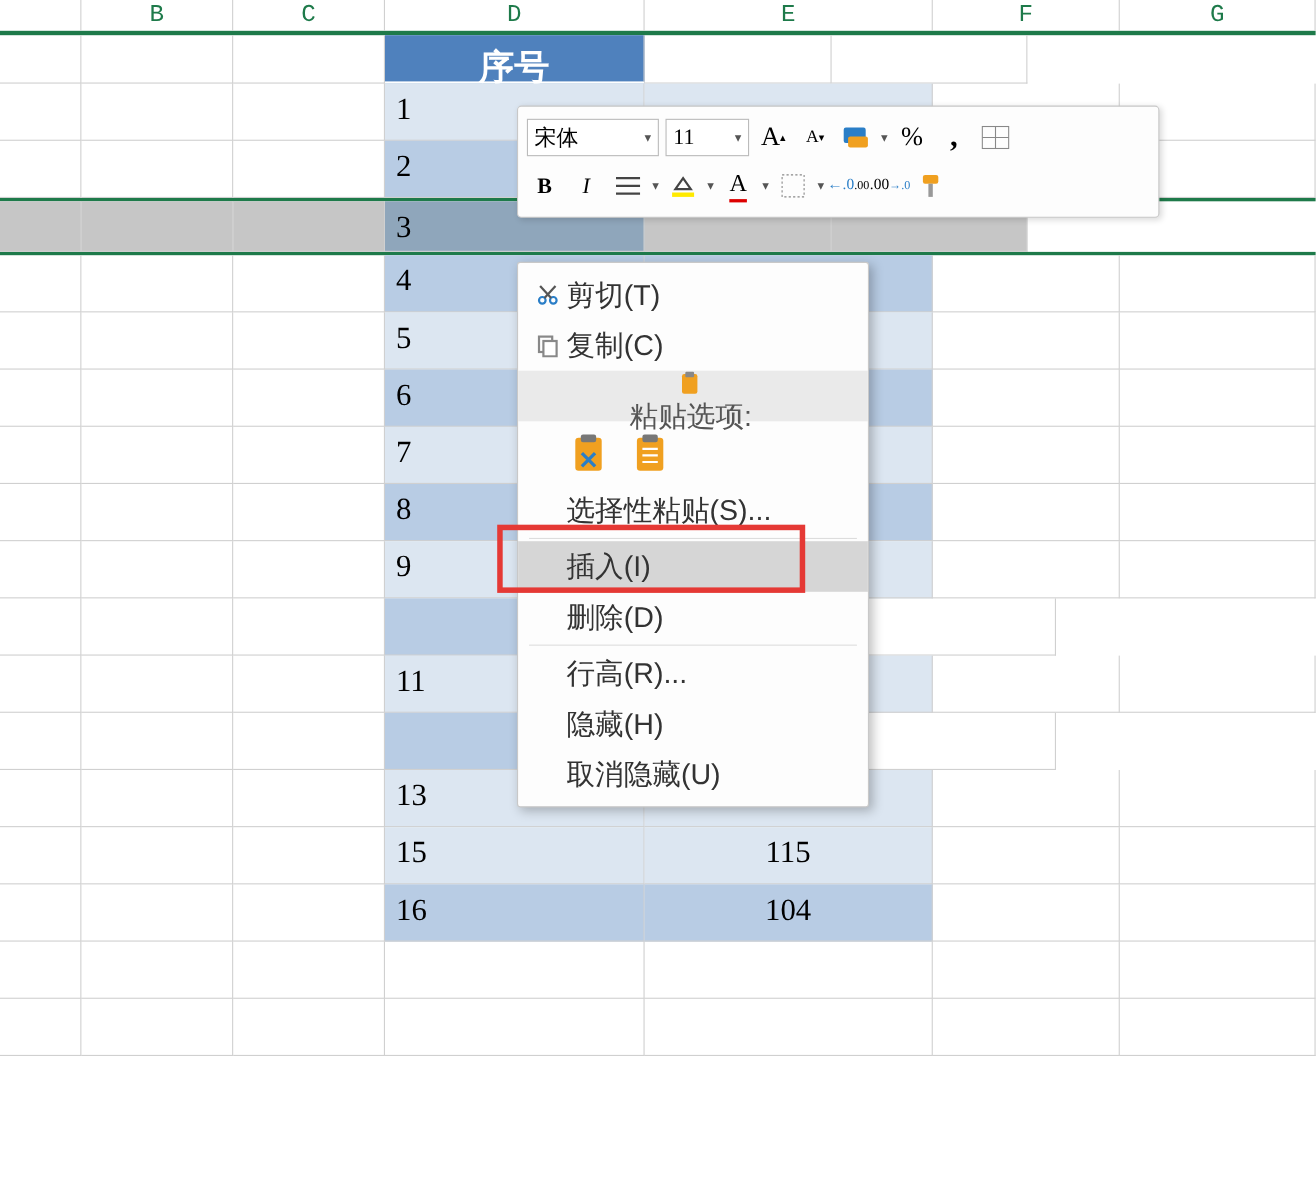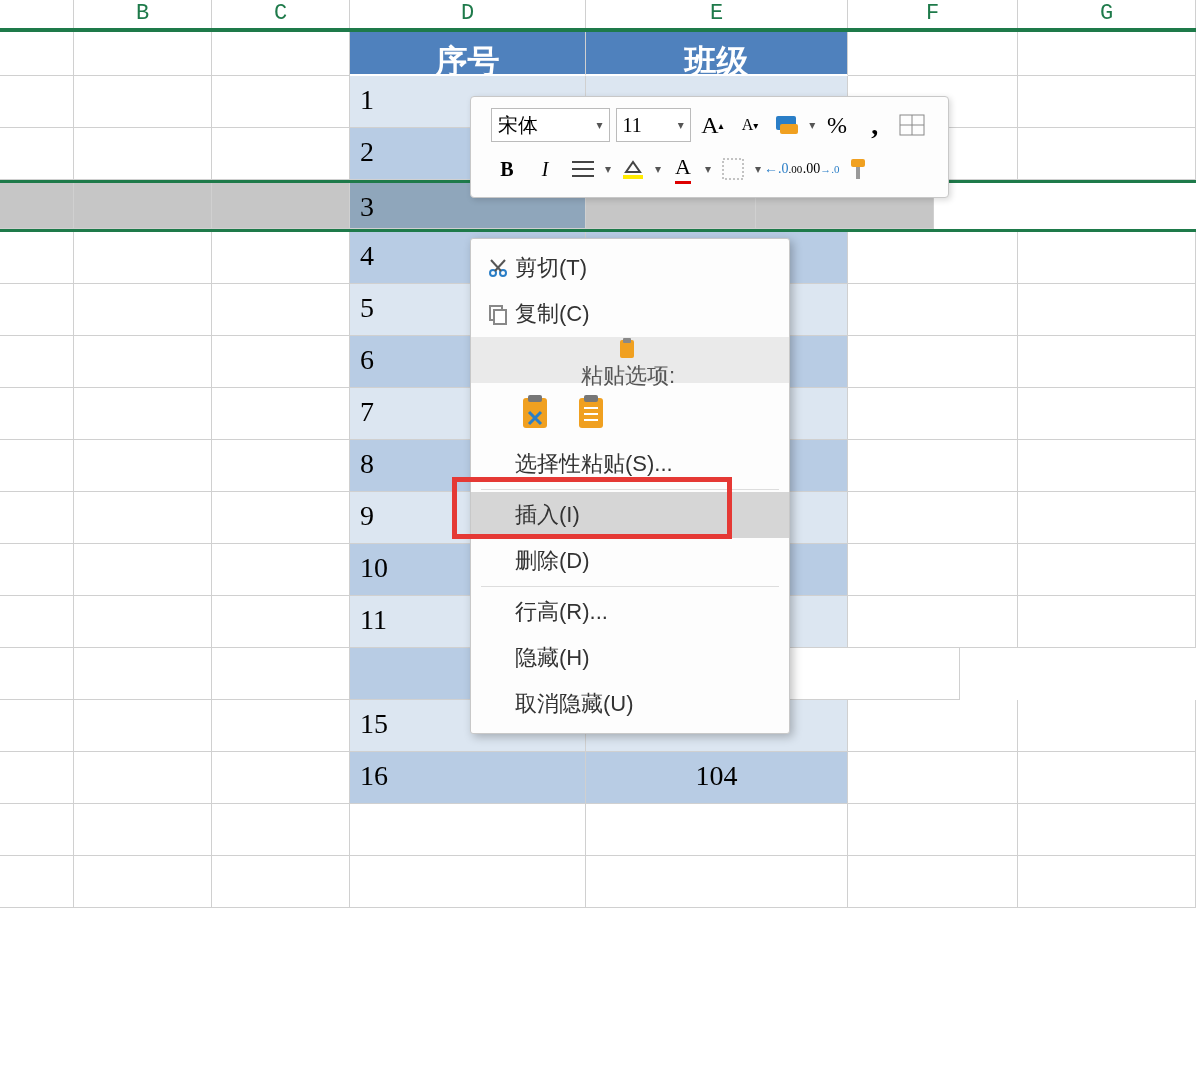--- a/index.html
+++ b/index.html
@@ -64,25 +64,25 @@
 
   .sel-row .cell { background: #c6c6c6; }
   .sel-row .cell.shade-dark { background: #8fa6bb; }
   .sel-row { border-top: 3px solid #1e7a4a; border-bottom: 3px solid #1e7a4a; }
 
   
   .mini-toolbar {
     position: absolute;
     left: 470px;
     top: 96px;
-    width: 479px;
+    width: 584px;
     background: #fdfdfd;
     border: 1px solid #c8c8c8;
     border-radius: 4px;
-    padding: 6px 20px;
+    padding: 6px 8px;
     box-shadow: 2px 2px 6px rgba(0,0,0,0.15);
   }
   .tb-row { display: flex; align-items: center; gap: 6px; height: 44px; }
   .tb-sel {
     border: 1px solid #bbb;
     height: 34px;
     display: flex;
     align-items: center;
     padding: 0 6px;
     font-size: 20px;
@@ -109,21 +109,21 @@
     border: 1px solid #c8c8c8;
     border-radius: 3px;
     box-shadow: 3px 3px 10px rgba(0,0,0,0.25);
     padding: 6px 0;
   }
   .cm-item {
     display: flex;
     align-items: center;
     height: 46px;
     padding: 0 14px 0 10px;
-    font-size: 22px;
+    font-size: 26px;
     font-family: "Microsoft YaHei", sans-serif;
     color: #333;
   }
   .cm-item .icon { width: 34px; display:flex; justify-content:center; }
   .cm-item.hover { background: #d6d6d6; }
   .cm-sep { height:1px; background:#ddd; margin: 2px 10px; }
   .cm-label-header { color:#555; background:#eaeaea;flex-direction:column; }
   .paste-row { padding-left: 44px; gap: 14px; height: 58px; display:flex; align-items:center; }
   .paste-btn {
     width: 42px; height: 46px;
@@ -153,21 +153,20 @@
     <div class="col-header colE">E</div>
     <div class="col-header colF">F</div>
     <div class="col-header colG">G</div>
   </div>
 
   <div class="data-row" style="height:44px;">
     <div class="cell colA"></div>
     <div class="cell colB"></div>
     <div class="cell colC"></div>
     <div class="cell colD header-cell">序号</div>
-    <div class="cell colE header-cell">班级</div>
     <div class="cell colF"></div>
     <div class="cell colG"></div>
   </div>
 
   <div id="data-rows">
       <div class="data-row">
         <div class="cell colA"></div>
         <div class="cell colB"></div>
         <div class="cell colC"></div>
         <div class="cell colD shade-light num-col">1</div>
@@ -243,39 +242,47 @@
         <div class="cell colC"></div>
         <div class="cell colD shade-light num-col">9</div>
         <div class="cell colE shade-light val-col"></div>
         <div class="cell colF"></div>
         <div class="cell colG"></div>
       </div>
       <div class="data-row">
         <div class="cell colA"></div>
         <div class="cell colB"></div>
         <div class="cell colC"></div>
-        <div class="cell colD shade-mid num-col">10</div>
         <div class="cell colE shade-mid val-col"></div>
         <div class="cell colF"></div>
         <div class="cell colG"></div>
       </div>
       <div class="data-row">
         <div class="cell colA"></div>
         <div class="cell colB"></div>
         <div class="cell colC"></div>
         <div class="cell colD shade-light num-col">11</div>
         <div class="cell colE shade-light val-col"></div>
         <div class="cell colF"></div>
         <div class="cell colG"></div>
       </div>
       <div class="data-row">
         <div class="cell colA"></div>
         <div class="cell colB"></div>
         <div class="cell colC"></div>
         <div class="cell colE shade-mid val-col"></div>
+        <div class="cell colF"></div>
+        <div class="cell colG"></div>
+      </div>
+      <div class="data-row">
+        <div class="cell colA"></div>
+        <div class="cell colB"></div>
+        <div class="cell colC"></div>
+        <div class="cell colD shade-light num-col">13</div>
+        <div class="cell colE shade-light val-col"></div>
         <div class="cell colF"></div>
         <div class="cell colG"></div>
       </div>
       <div class="data-row">
         <div class="cell colA"></div>
         <div class="cell colB"></div>
         <div class="cell colC"></div>
         <div class="cell colD shade-light num-col">15</div>
         <div class="cell colE shade-light val-col">115</div>
         <div class="cell colF"></div>

